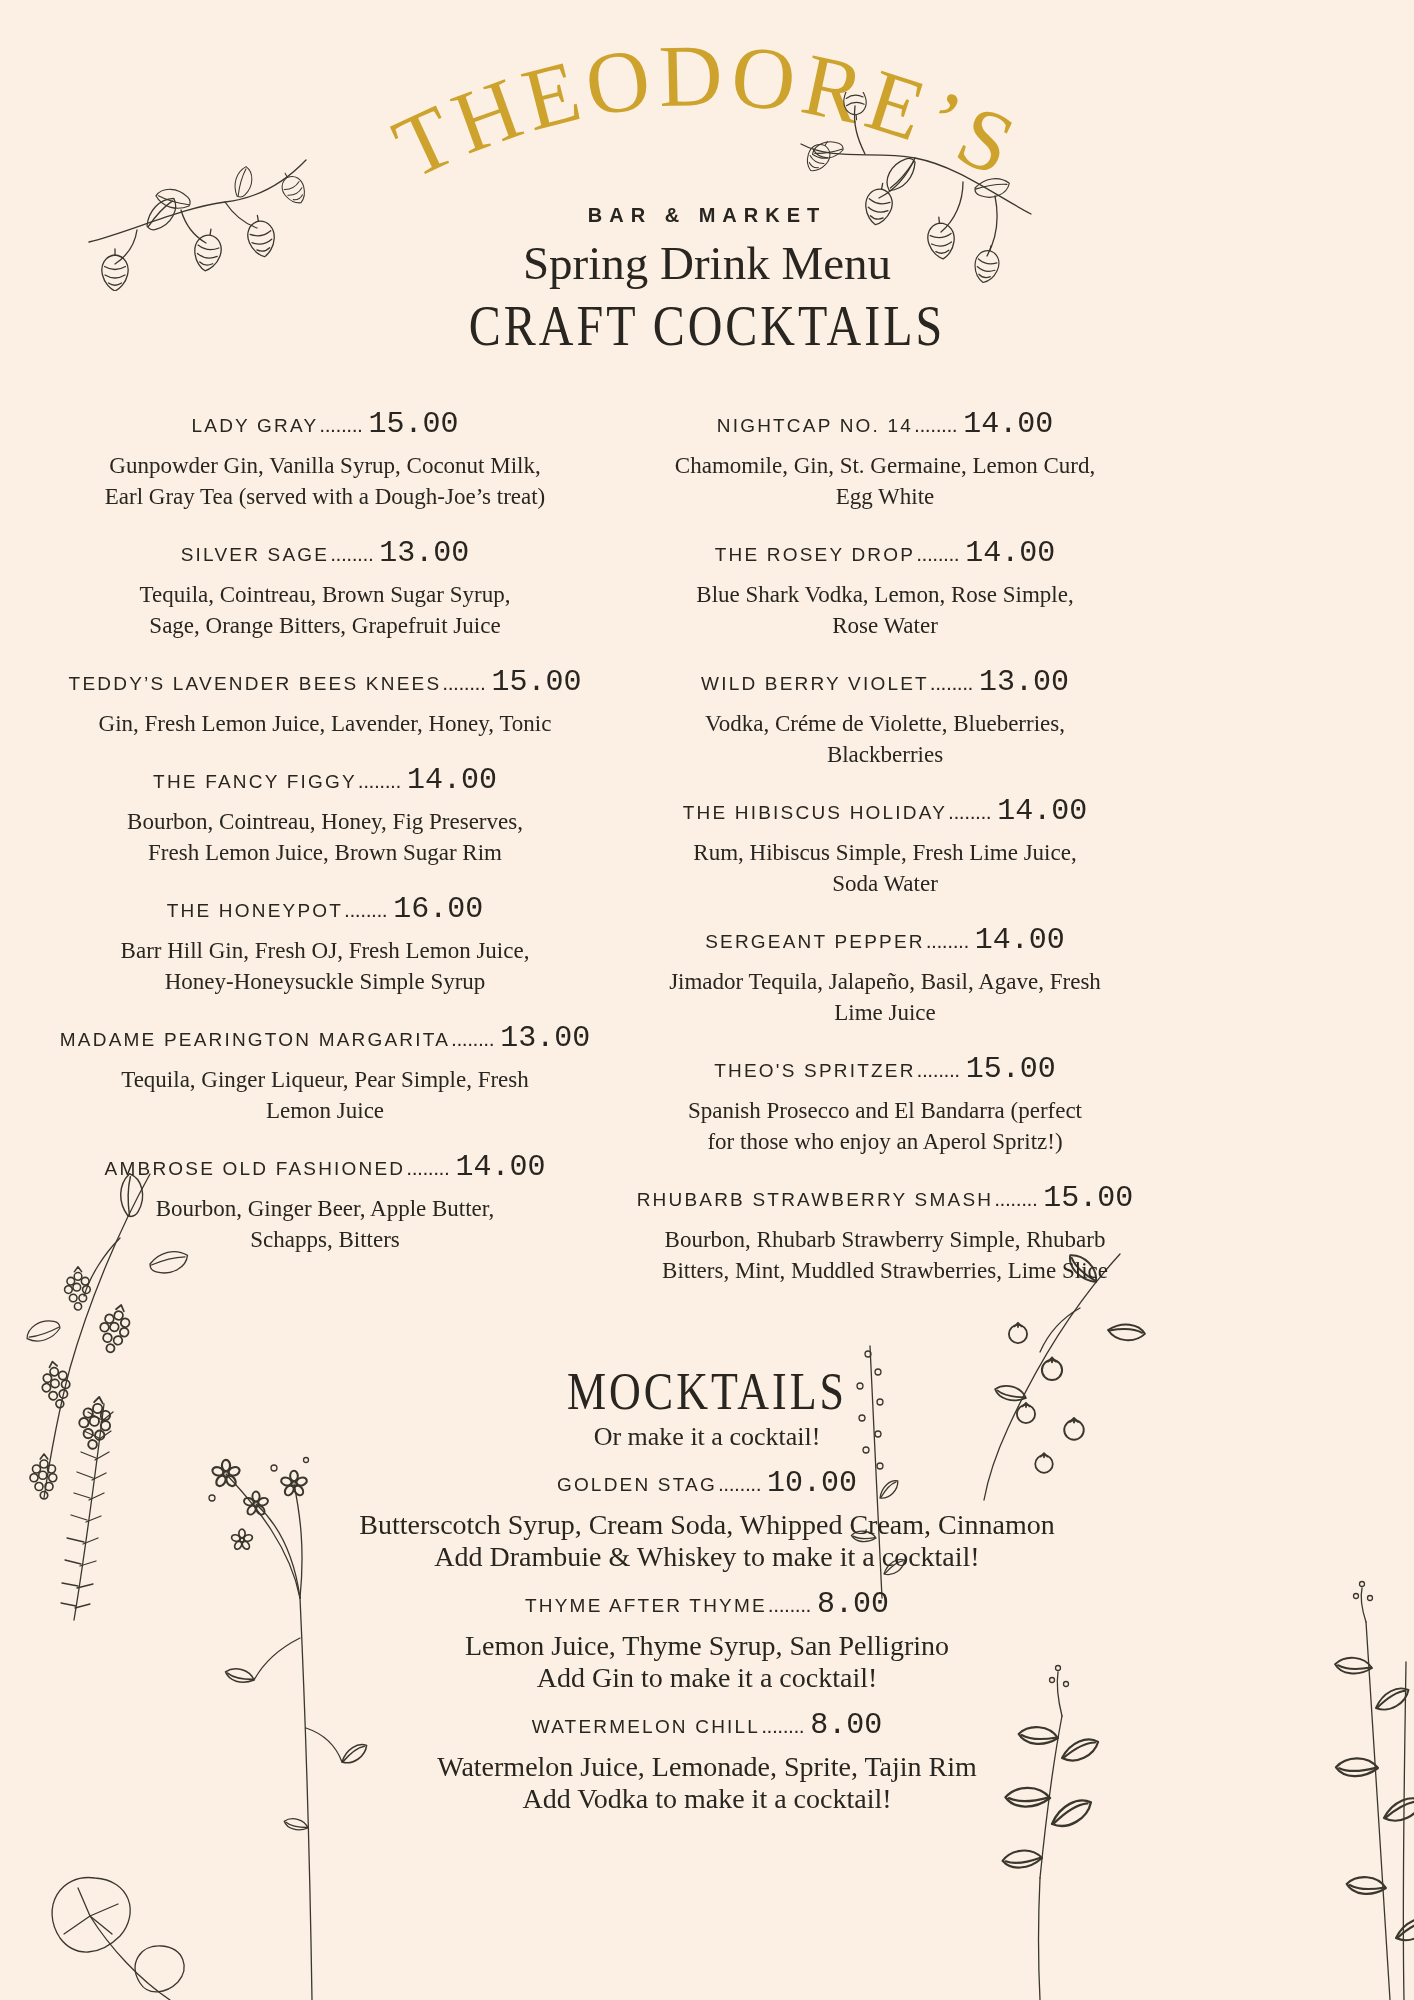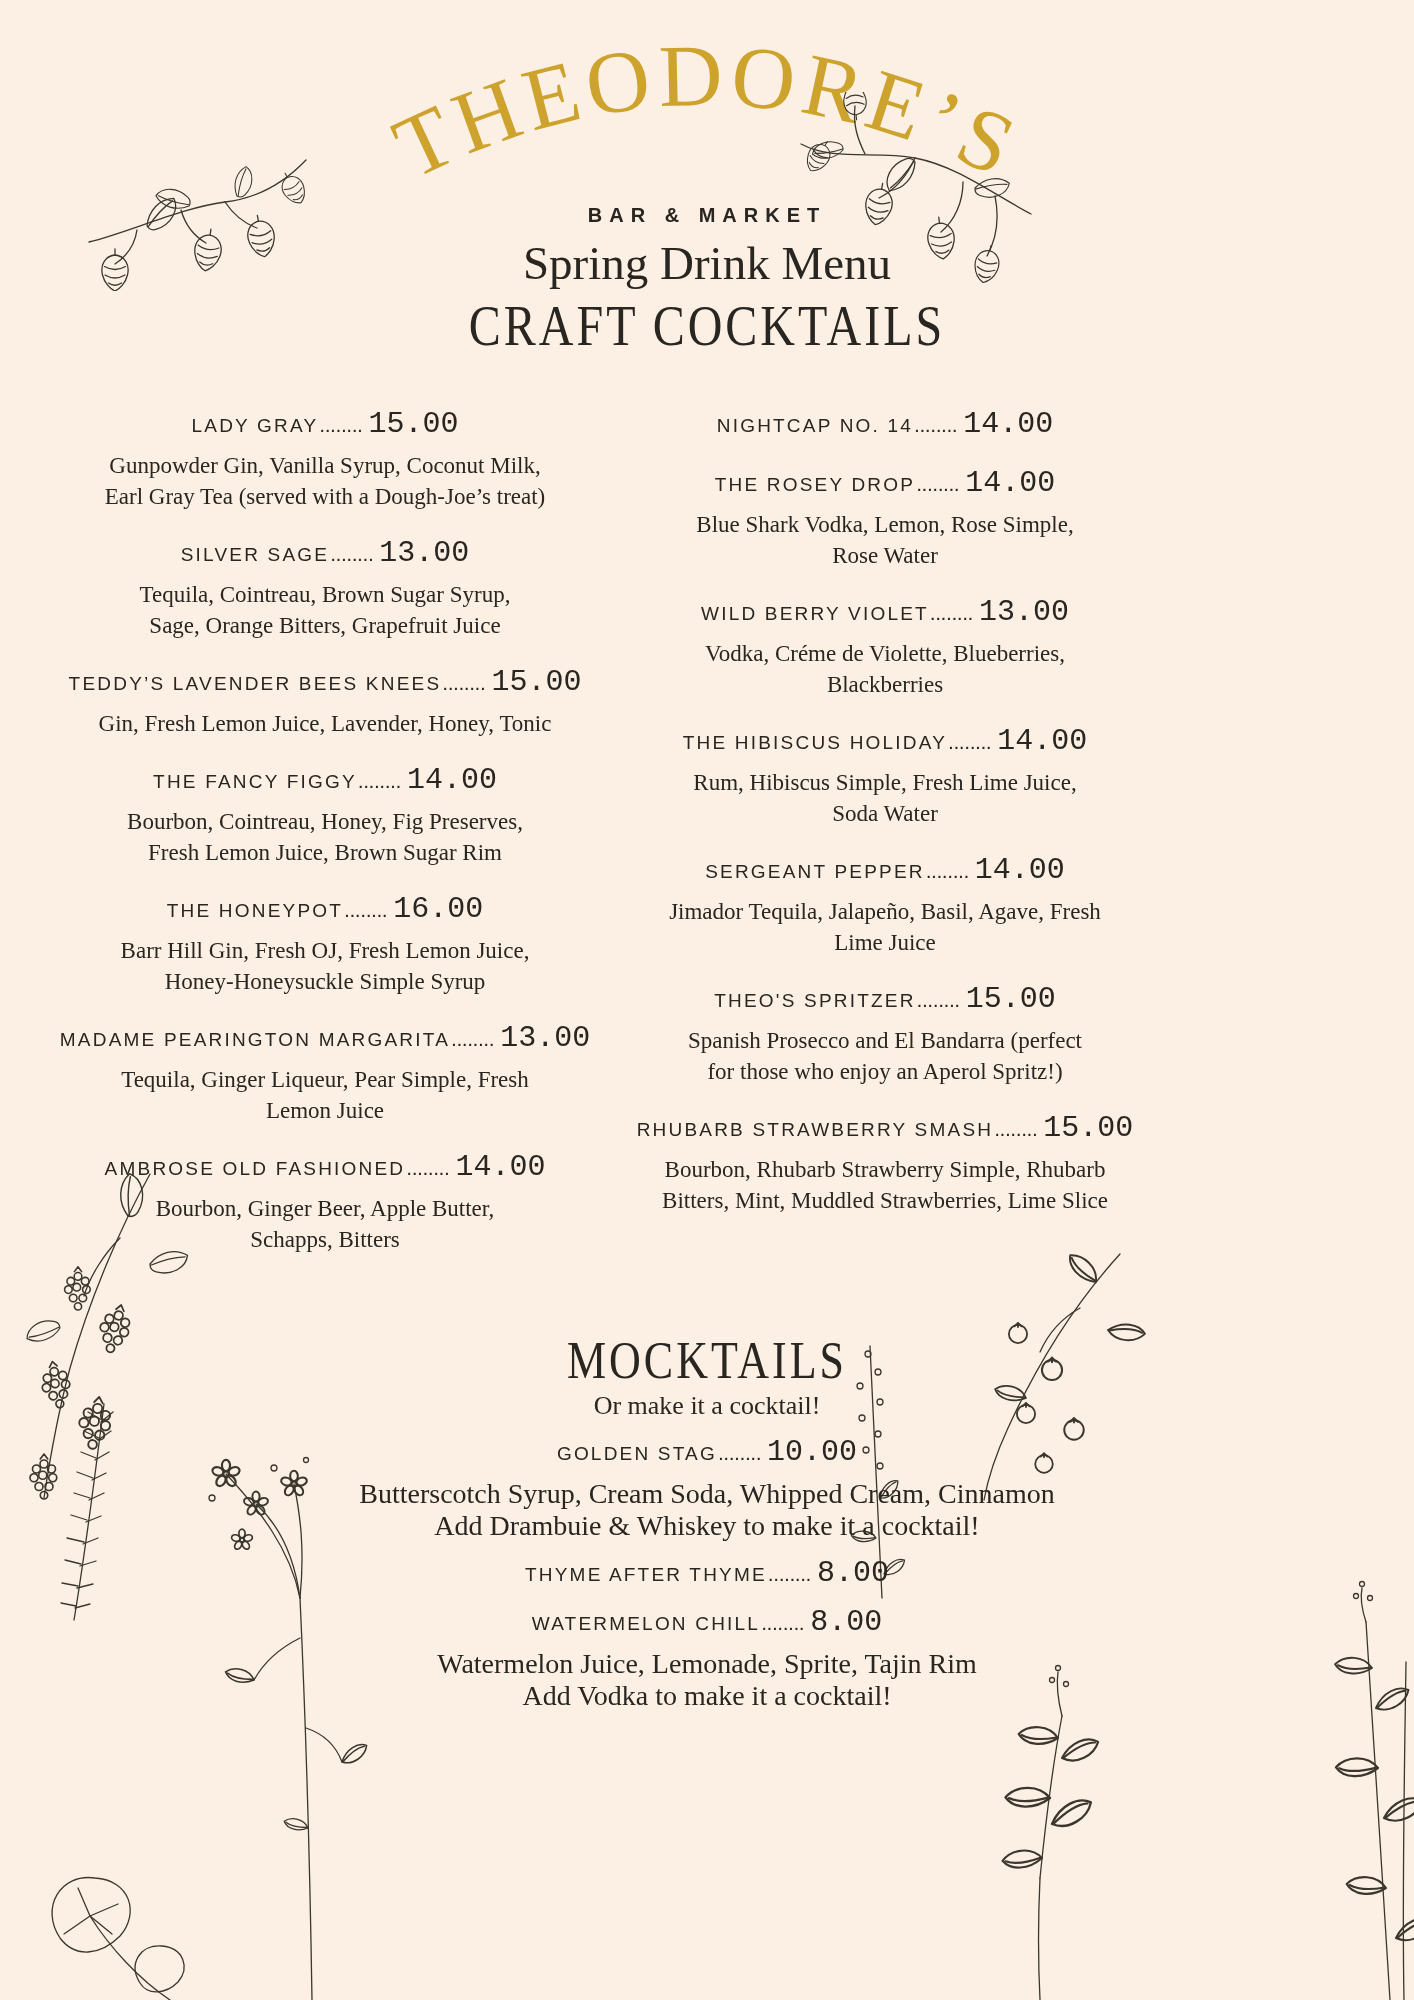--- a/index.html
+++ b/index.html
@@ -350,20 +350,22 @@
 Schapps, Bitters</div>
   </div>
 </div>
     <div class="col col-right">
   <div class="menu-item">
     <div class="item-head">
       <span class="item-name">NIGHTCAP NO. 14</span>
             <span class="item-dots">........</span>
             <span class="item-price">14.00</span>
     </div>
+    <div class="item-desc">Chamomile, Gin, St. Germaine, Lemon Curd,
+Egg White</div>
   </div>
 
   <div class="menu-item">
     <div class="item-head">
       <span class="item-name">THE ROSEY DROP</span>
             <span class="item-dots">........</span>
             <span class="item-price">14.00</span>
     </div>
     <div class="item-desc">Blue Shark Vodka, Lemon, Rose Simple,
 Rose Water</div>
@@ -434,20 +436,22 @@
     <div class="item-desc">Butterscotch Syrup, Cream Soda, Whipped Cream, Cinnamon
 Add Drambuie &amp; Whiskey to make it a cocktail!</div>
   </div>
 
   <div class="menu-item">
     <div class="item-head">
       <span class="item-name">THYME AFTER THYME</span>
             <span class="item-dots">........</span>
             <span class="item-price">8.00</span>
     </div>
+    <div class="item-desc">Lemon Juice, Thyme Syrup, San Pelligrino
+Add Gin to make it a cocktail!</div>
   </div>
 
   <div class="menu-item">
     <div class="item-head">
       <span class="item-name">WATERMELON CHILL</span>
             <span class="item-dots">........</span>
             <span class="item-price">8.00</span>
     </div>
     <div class="item-desc">Watermelon Juice, Lemonade, Sprite, Tajin Rim
 Add Vodka to make it a cocktail!</div>

